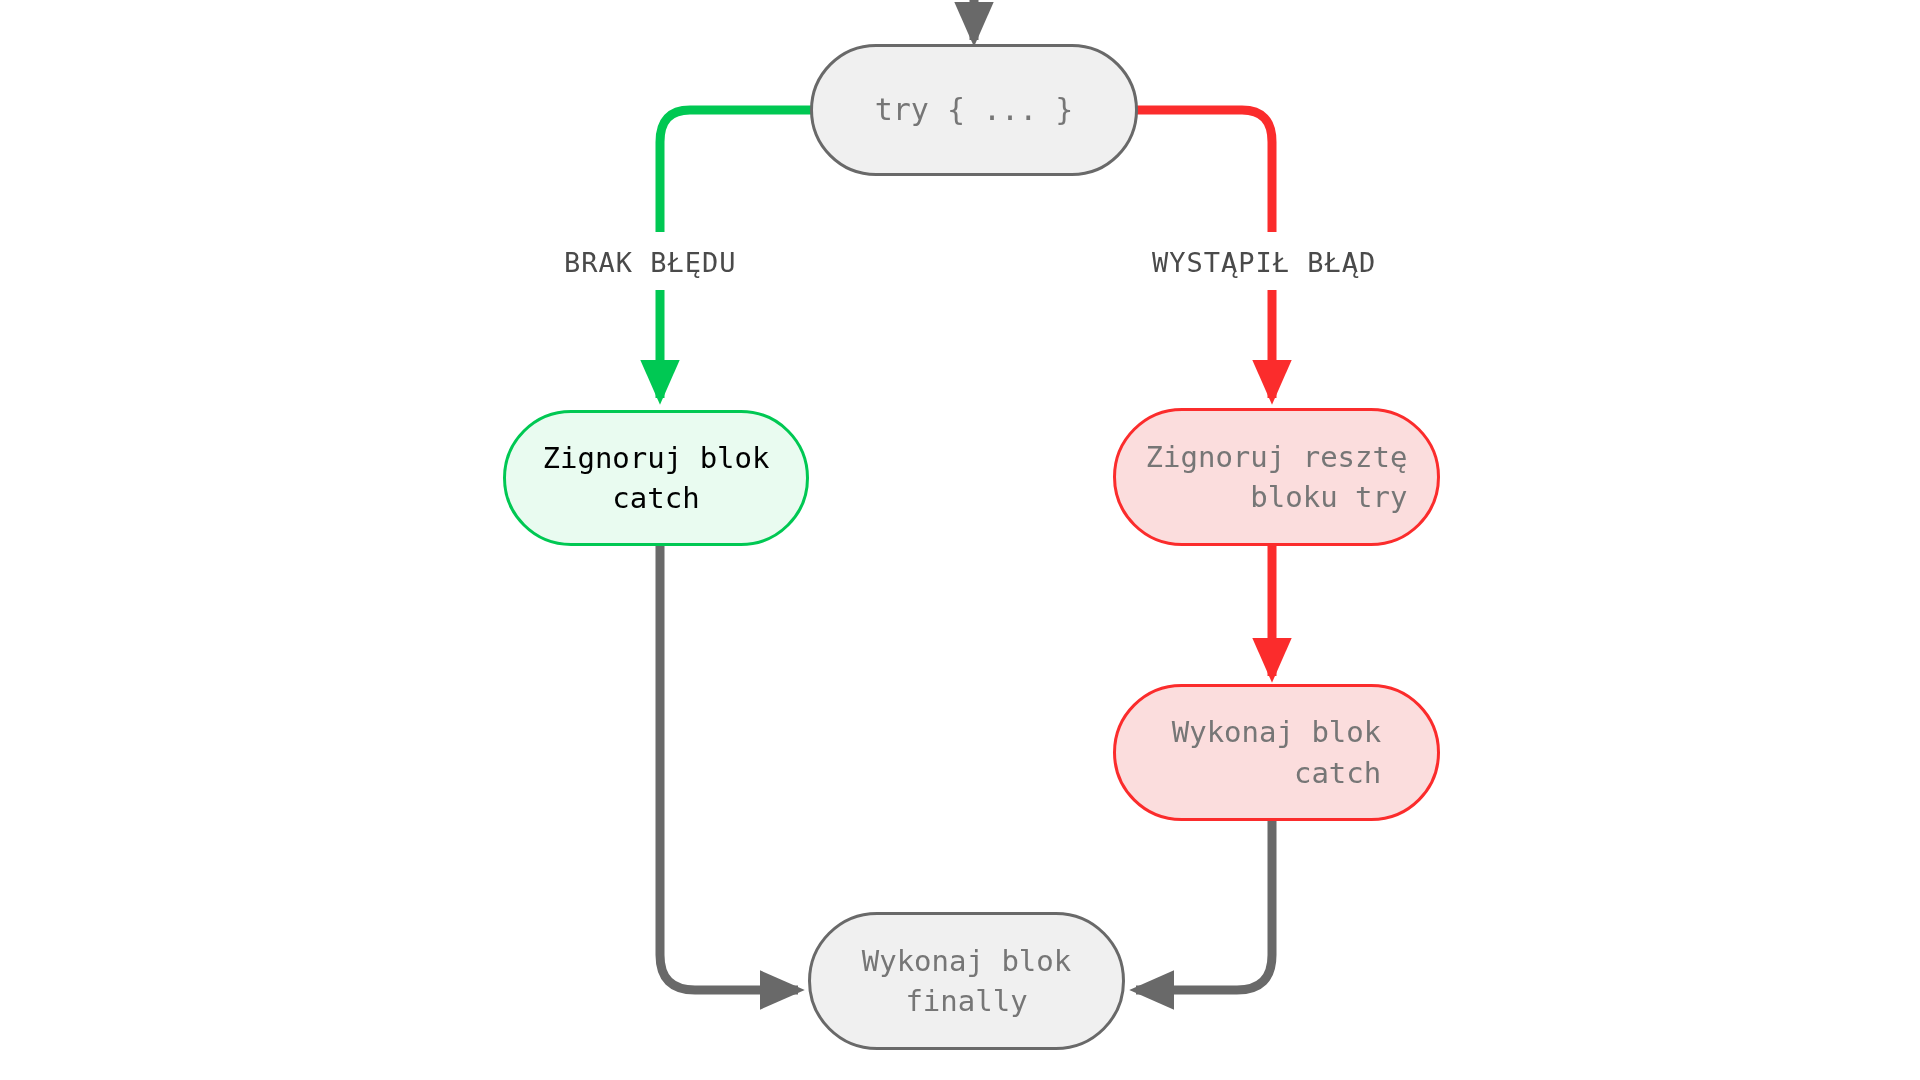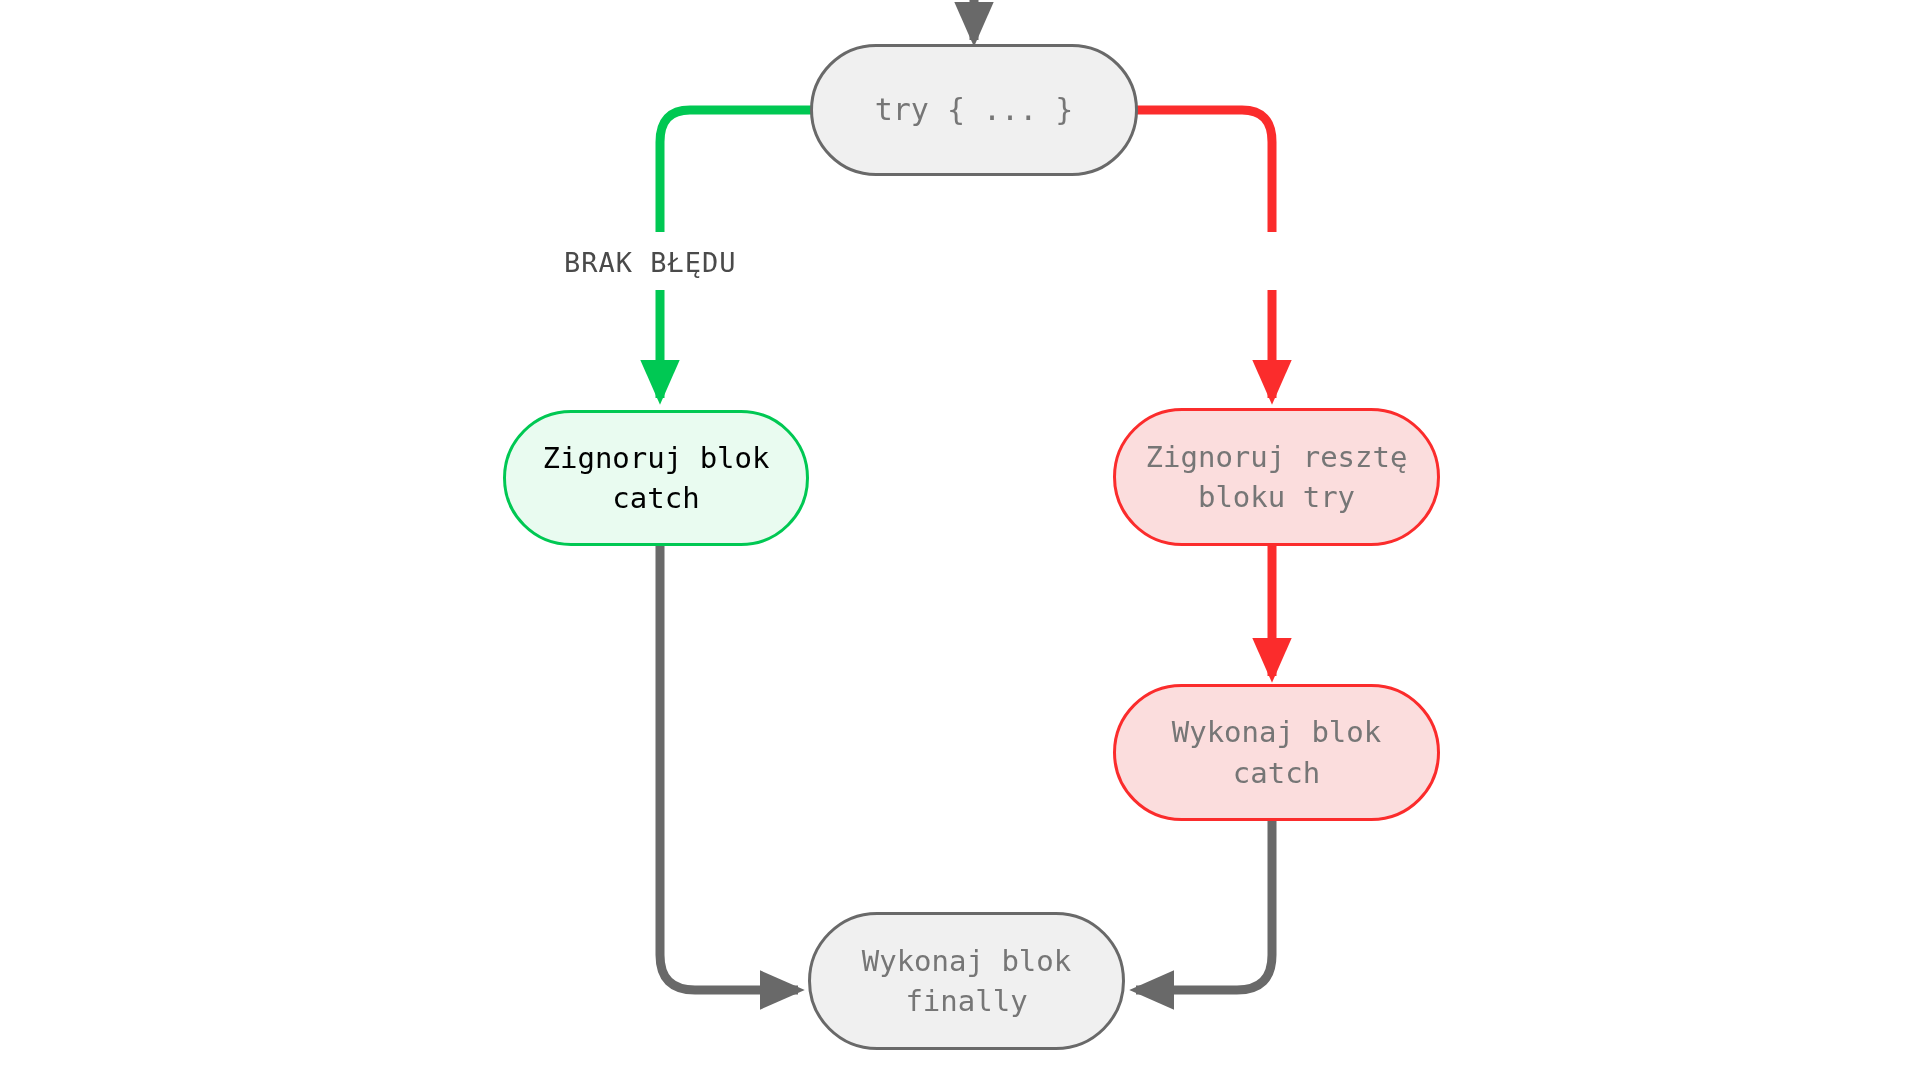--- a/index.html
+++ b/index.html
@@ -49,20 +49,21 @@
     background: #e9fbf0;
     border-color: #00c853;
     border-width: 3px;
     color: #000000;
   }
   .node-error {
     background: #fbdddd;
     border-color: #fb2c2c;
     border-width: 3px;
     color: #767676;
+    text-align: right;
   }
   .edge-label {
     position: absolute;
     background: #ffffff;
     color: #4a4a4a;
     font-family: "DejaVu Sans Mono", "Liberation Mono", monospace;
     font-size: 27px;
     letter-spacing: 1px;
     white-space: nowrap;
     padding: 2px 10px;
@@ -113,14 +114,15 @@
 bloku try</div>
 
   <div class="node node-error" style="left:1113px; top:684px; width:327px; height:137px; border-radius:69px; font-size:29px; line-height:1.38;">Wykonaj blok
 catch</div>
 
   <div class="node node-neutral" style="left:808px; top:912px; width:317px; height:138px; border-radius:69px; font-size:29px; line-height:1.38;">Wykonaj blok
 finally</div>
 
   <div class="edge-label" style="left:554px; top:245px;">BRAK BŁĘDU</div>
 
+  <div class="edge-label" style="left:1142px; top:245px;">WYSTĄPIŁ BŁĄD</div>
 
 </div>
 
 </body></html>

